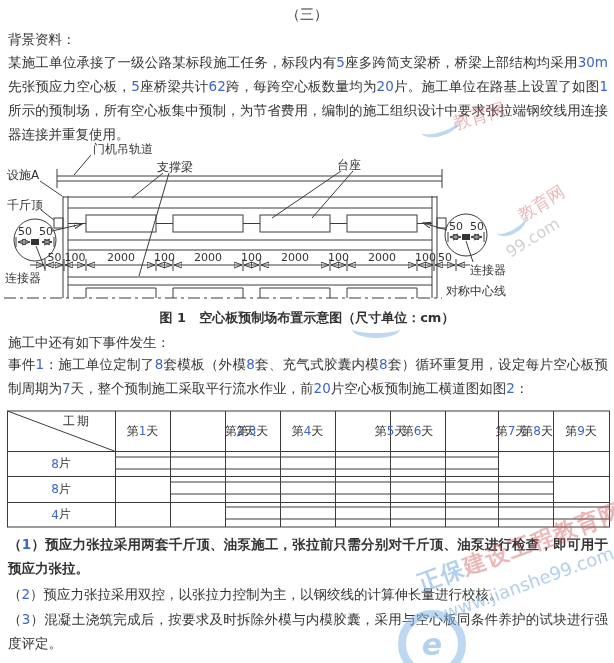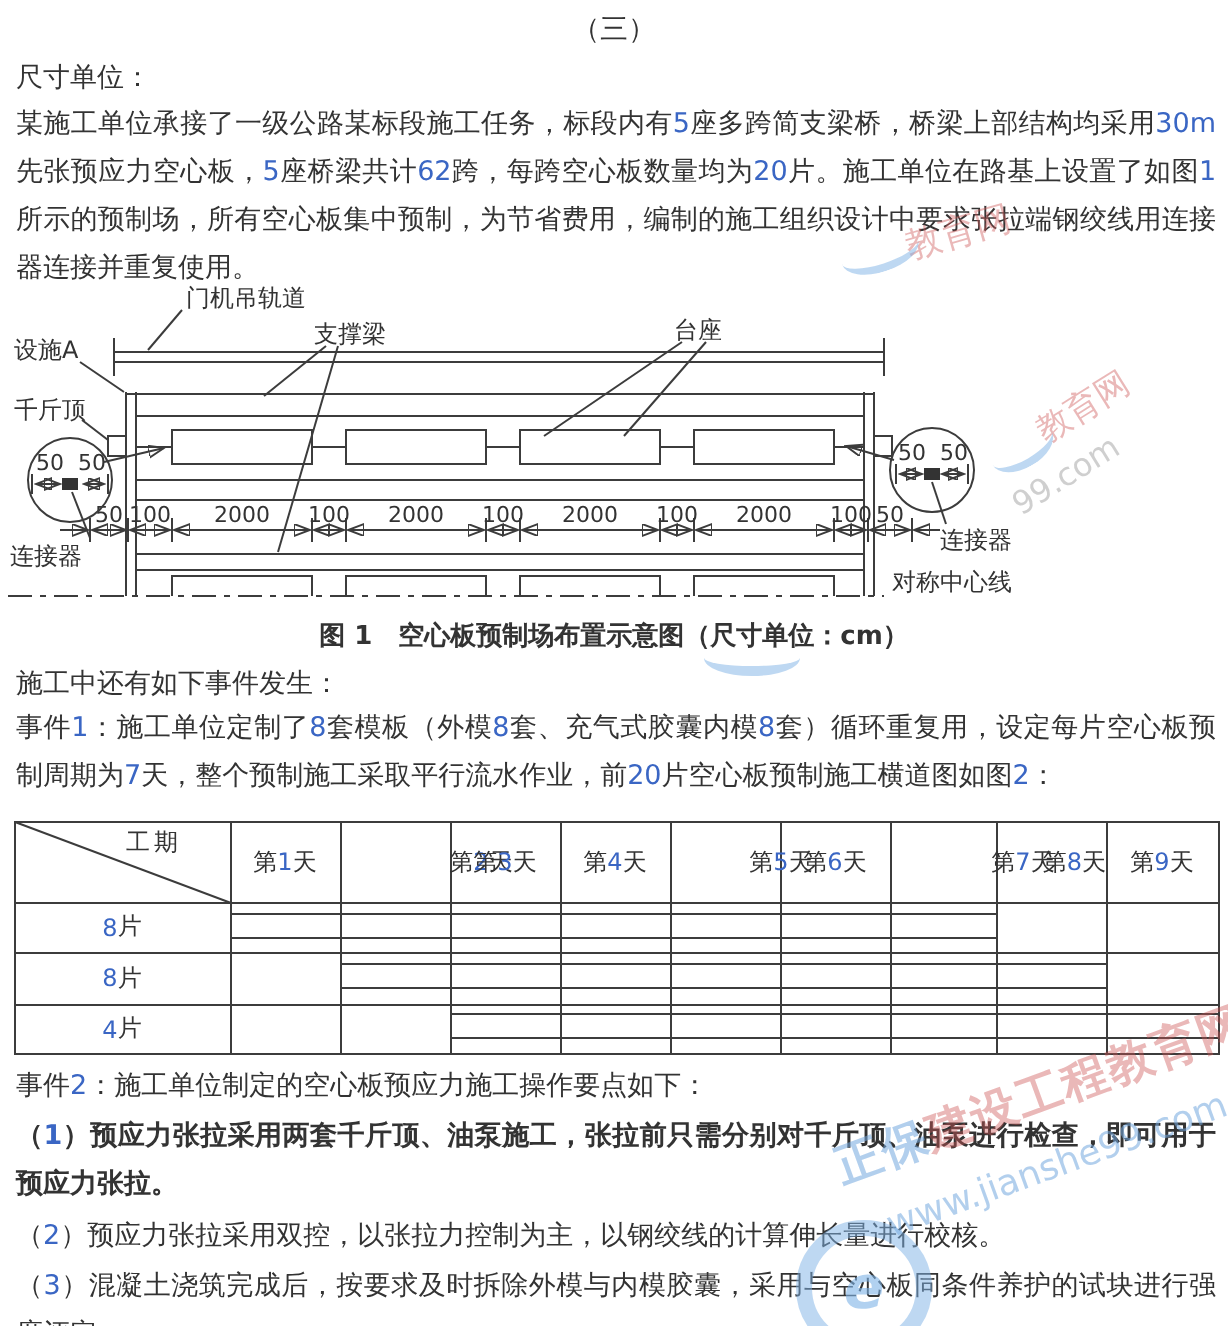--- a/index.html
+++ b/index.html
@@ -27,21 +27,21 @@
        border:8px solid rgba(125,178,230,.5);display:flex;align-items:center;
        justify-content:center;font-weight:bold;font-style:italic;font-size:30px;
        color:rgba(125,178,230,.6);z-index:6;pointer-events:none;}
   .content{z-index:2;}
 </style>
 </head>
 <body>
 
 <div class="abs content center" style="left:0;top:6px;width:614px;font-size:14px;">（三）</div>
 
-<div class="abs txt" style="left:8px;top:27px;width:600px;">尺寸单位：</div>
+<div class="abs txt" style="left:8px;top:27px;width:600px;">背景资料：</div>
 
 <div class="abs txt" style="left:8px;top:50px;width:600px;">某施工单位承接了一级公路某标段施工任务，标段内有<span class="num">5</span>座多跨简支梁桥，桥梁上部结构均采用<span class="num">30m</span>先张预应力空心板，<span class="num">5</span>座桥梁共计<span class="num">62</span>跨，每跨空心板数量均为<span class="num">20</span>片。施工单位在路基上设置了如图<span class="num">1</span>所示的预制场，所有空心板集中预制，为节省费用，编制的施工组织设计中要求张拉端钢绞线用连接器连接并重复使用。</div>
 
 <svg class="abs content" style="left:0;top:138px;" width="614" height="170" viewBox="0 0 614 170">
   <defs>
     <marker id="ah" markerWidth="9" markerHeight="7" refX="8" refY="3" orient="auto-start-reverse">
       <path d="M0,0 L8,3 L0,6 z" fill="#3c3c3c" stroke="none"></path>
     </marker>
   </defs>
 
@@ -197,21 +197,20 @@
   <div class="gcell" style="left:383px;top:1px;width:55px;height:40px;">第 <span class="num">6</span> 天</div>
   <div class="gcell" style="left:438px;top:1px;width:53px;height:40px;padding-left:40px;">第 <span class="num">7</span> 天</div>
   <div class="gcell" style="left:491px;top:1px;width:55px;height:40px;justify-content:flex-end;">第 <span class="num">8</span> 天</div>
   <div class="gcell" style="left:546px;top:1px;width:56px;height:40px;">第 <span class="num">9</span> 天</div>
   <div class="gcell" style="left:0;top:41px;width:108px;height:25px;"><span class="num">8</span> 片</div>
   <div class="gcell" style="left:0;top:66px;width:108px;height:26px;"><span class="num">8</span> 片</div>
   <div class="gcell" style="left:0;top:92px;width:108px;height:25px;"><span class="num">4</span> 片</div>
 </div>
 
 <div class="abs content" style="left:8px;top:531px;width:600px;">
-  <p class="txt" style="margin:0;">事件<span class="num">2</span>：施工单位制定的空心板预应力施工操作要点如下：</p>
   <p class="txt" style="margin:1px 0 0;font-weight:bold;">（<span class="num">1</span>）预应力张拉采用两套千斤顶、油泵施工，张拉前只需分别对千斤顶、油泵进行检查，即可用于预应力张拉。</p>
   <p class="txt" style="margin:2px 0 0;">（<span class="num">2</span>）预应力张拉采用双控，以张拉力控制为主，以钢绞线的计算伸长量进行校核。</p>
   <p class="txt" style="margin:1px 0 0;">（<span class="num">3</span>）混凝土浇筑完成后，按要求及时拆除外模与内模胶囊，采用与空心板同条件养护的试块进行强度评定。</p>
 </div>
 
 <div class="wm wm-red" style="left:452px;top:104px;font-size:18px;transform:rotate(-16deg);">教育网</div>
 <div class="arc" style="left:420px;top:116px;width:40px;height:16px;transform:rotate(-18deg);"></div>
 
 <div class="wm wm-red" style="left:516px;top:192px;font-size:17px;transform:rotate(-32deg);">教育网</div>
 <div class="wm wm-gray" style="left:503px;top:228px;font-size:16px;transform:rotate(-32deg);">99.com</div>

